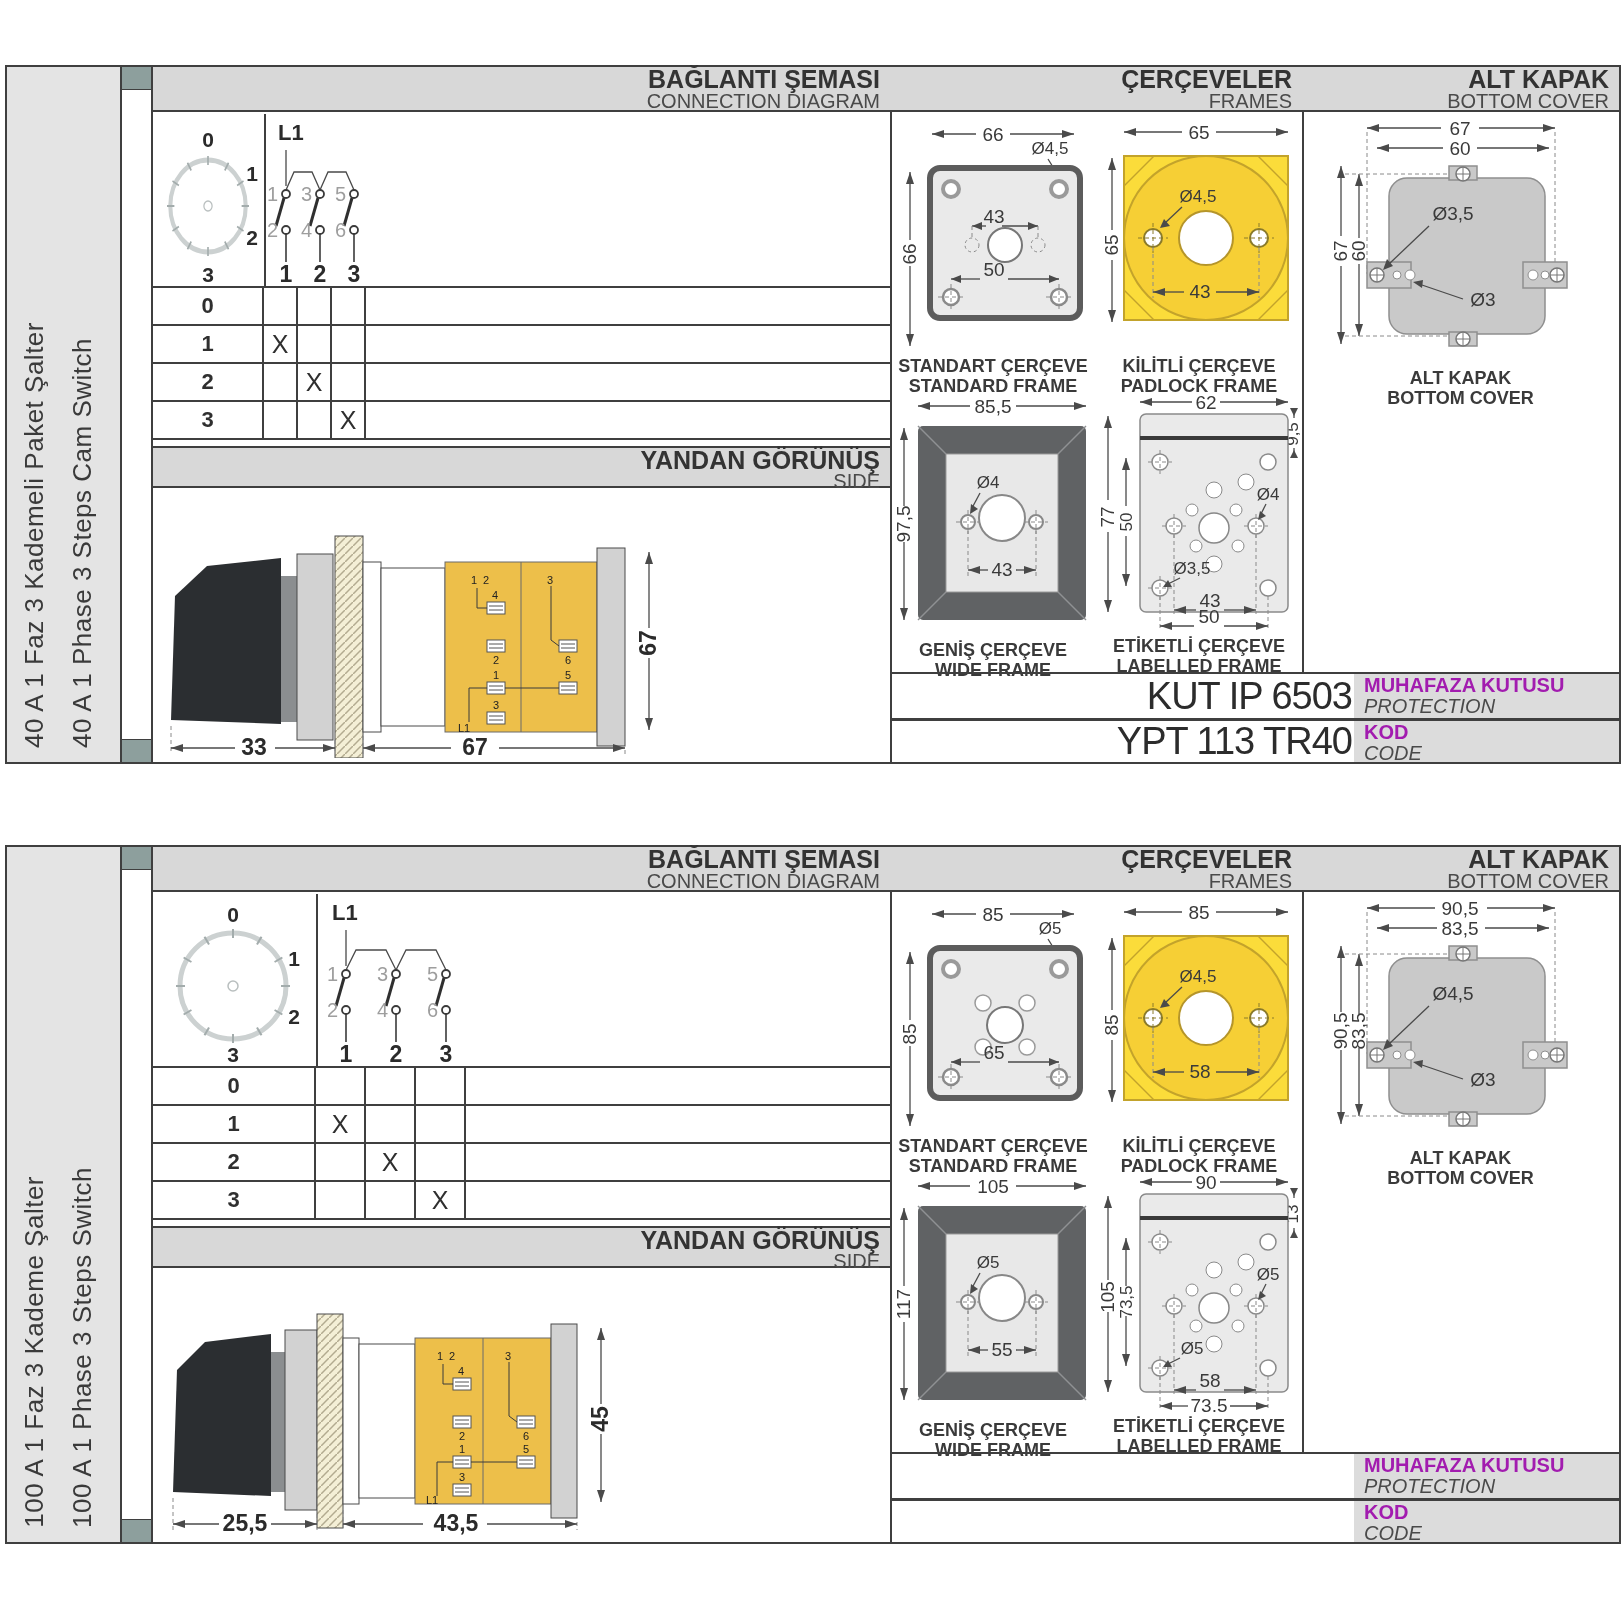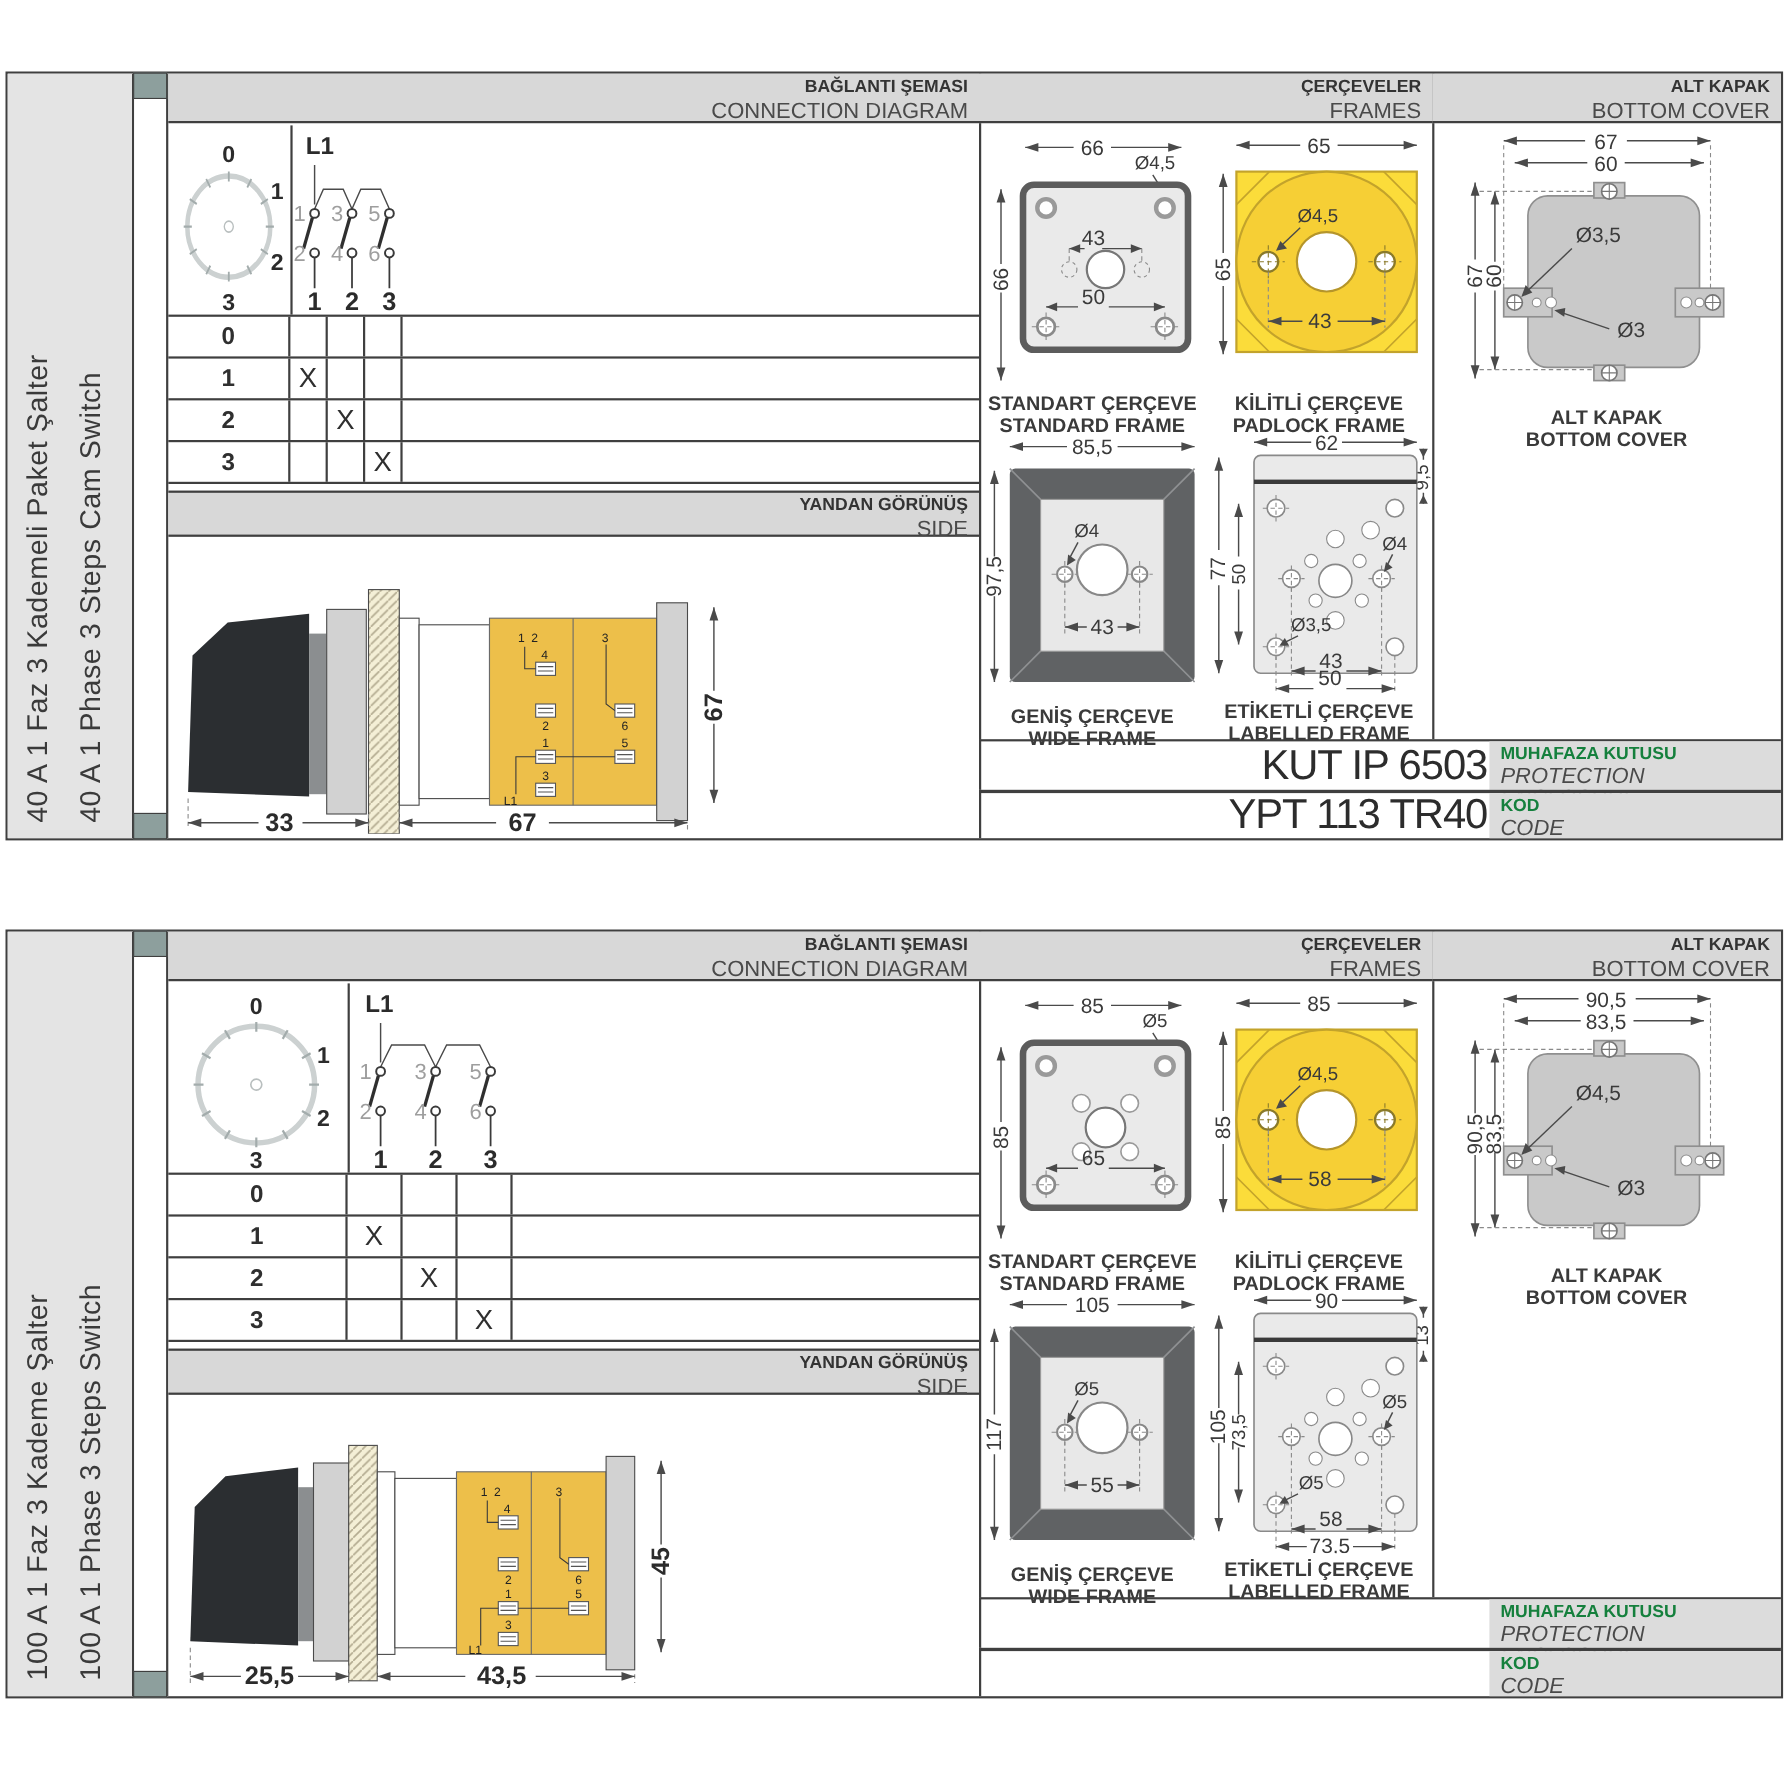--- a/index.html
+++ b/index.html
@@ -9,21 +9,21 @@
   .sidebar{position:absolute;left:0;top:0;width:113px;height:100%;background:#e4e4e4;border-right:2px solid #3f3f3f;}
   .vlab{position:absolute;bottom:14px;writing-mode:vertical-rl;transform:rotate(180deg);white-space:nowrap;
     font-size:26px;color:#3a3a3a;letter-spacing:.5px;}
   .vlab.tr{left:12px;} .vlab.en{left:60px;}
   .gapstrip{position:absolute;left:115px;top:0;width:29px;height:100%;background:#fff;border-right:2px solid #3f3f3f;}
   .sq{position:absolute;left:-1px;right:-1px;height:22px;background:#8d9f9d;border:1px solid #3f3f3f;}
   .sq.top{top:-1px;} .sq.bot{bottom:-1px;}
   .content{position:absolute;left:146px;top:0;right:0;bottom:0;}
   .hdr{position:absolute;top:0;height:45px;background:#d8d8d8;border-bottom:2px solid #3f3f3f;
     text-align:right;padding:1px 10px 0 0;box-sizing:border-box;}
-  .h-tr{font-weight:bold;font-size:16px;line-height:23px;color:#333;}
+  .h-tr{font-weight:bold;font-size:25px;line-height:23px;color:#333;}
   .h-en{font-size:20px;line-height:20px;color:#4a4a4a;}
   .h-en.it{}
   .hdr-conn{left:0;width:737px;}
   .hdr-frames{left:737px;width:412px;}
   .hdr-cover{left:1149px;right:0;}
   .vline{position:absolute;top:0;width:0;border-left:2px solid #3f3f3f;height:605px;}
   .vl1{left:737px;} .vl2{left:1149px;}
   .dial-cell{position:absolute;left:0;top:47px;width:111px;height:172px;border-right:2px solid #3f3f3f;}
   .sec-b .dial-cell{width:163px;}
   .circuit-cell{position:absolute;top:47px;height:172px;}
@@ -47,21 +47,21 @@
   .f-pad{left:943px;top:47px;width:206px;height:276px;}
   .f-wide{left:737px;top:323px;width:206px;height:282px;}
   .f-lab{left:943px;top:323px;width:206px;height:282px;}
   .covercell{left:1149px;top:47px;right:0;height:558px;position:absolute;text-align:center;}
   .cap{font-weight:bold;font-size:18px;line-height:20px;color:#3a3a3a;}
   .kutrow{position:absolute;left:737px;right:0;top:605px;height:44px;border-top:2px solid #3f3f3f;border-left:2px solid #3f3f3f;}
   .yptrow{position:absolute;left:737px;right:0;top:651px;bottom:0;border-top:3px solid #3f3f3f;border-left:2px solid #3f3f3f;}
   .bigval{position:absolute;left:0;top:0;bottom:0;width:460px;text-align:right;font-size:38px;
     color:#2c2c2c;display:flex;align-items:center;justify-content:flex-end;letter-spacing:-1px;}
   .biglabel{position:absolute;left:462px;right:0;top:0;bottom:0;background:#dcdcdc;padding:1px 0 0 10px;}
-  .bl-tr{font-weight:bold;font-size:16px;line-height:21px;color:#15803d;}
+  .bl-tr{font-weight:bold;font-size:20px;line-height:21px;color:#a21caf;}
   .bl-en{font-style:italic;font-size:20px;line-height:20px;color:#4a4a4a;}
   svg text{font-family:"Liberation Sans",sans-serif;}
   .dt{font-size:19px;fill:#3a3a3a;}
   .dts{font-size:17px;fill:#3a3a3a;}
   .gr{fill:#9e9e9e;font-size:20px;}
   .bd{font-weight:bold;fill:#2b2b2b;}
   .ln{stroke:#4a4a4a;stroke-width:1.3;fill:none;}
   .lnd{stroke:#8a8a8a;stroke-width:1;stroke-dasharray:4,3;fill:none;}
   .ar{fill:#4a4a4a;stroke:none;}
   .tm{fill:#fff;stroke:#555;stroke-width:1;}

